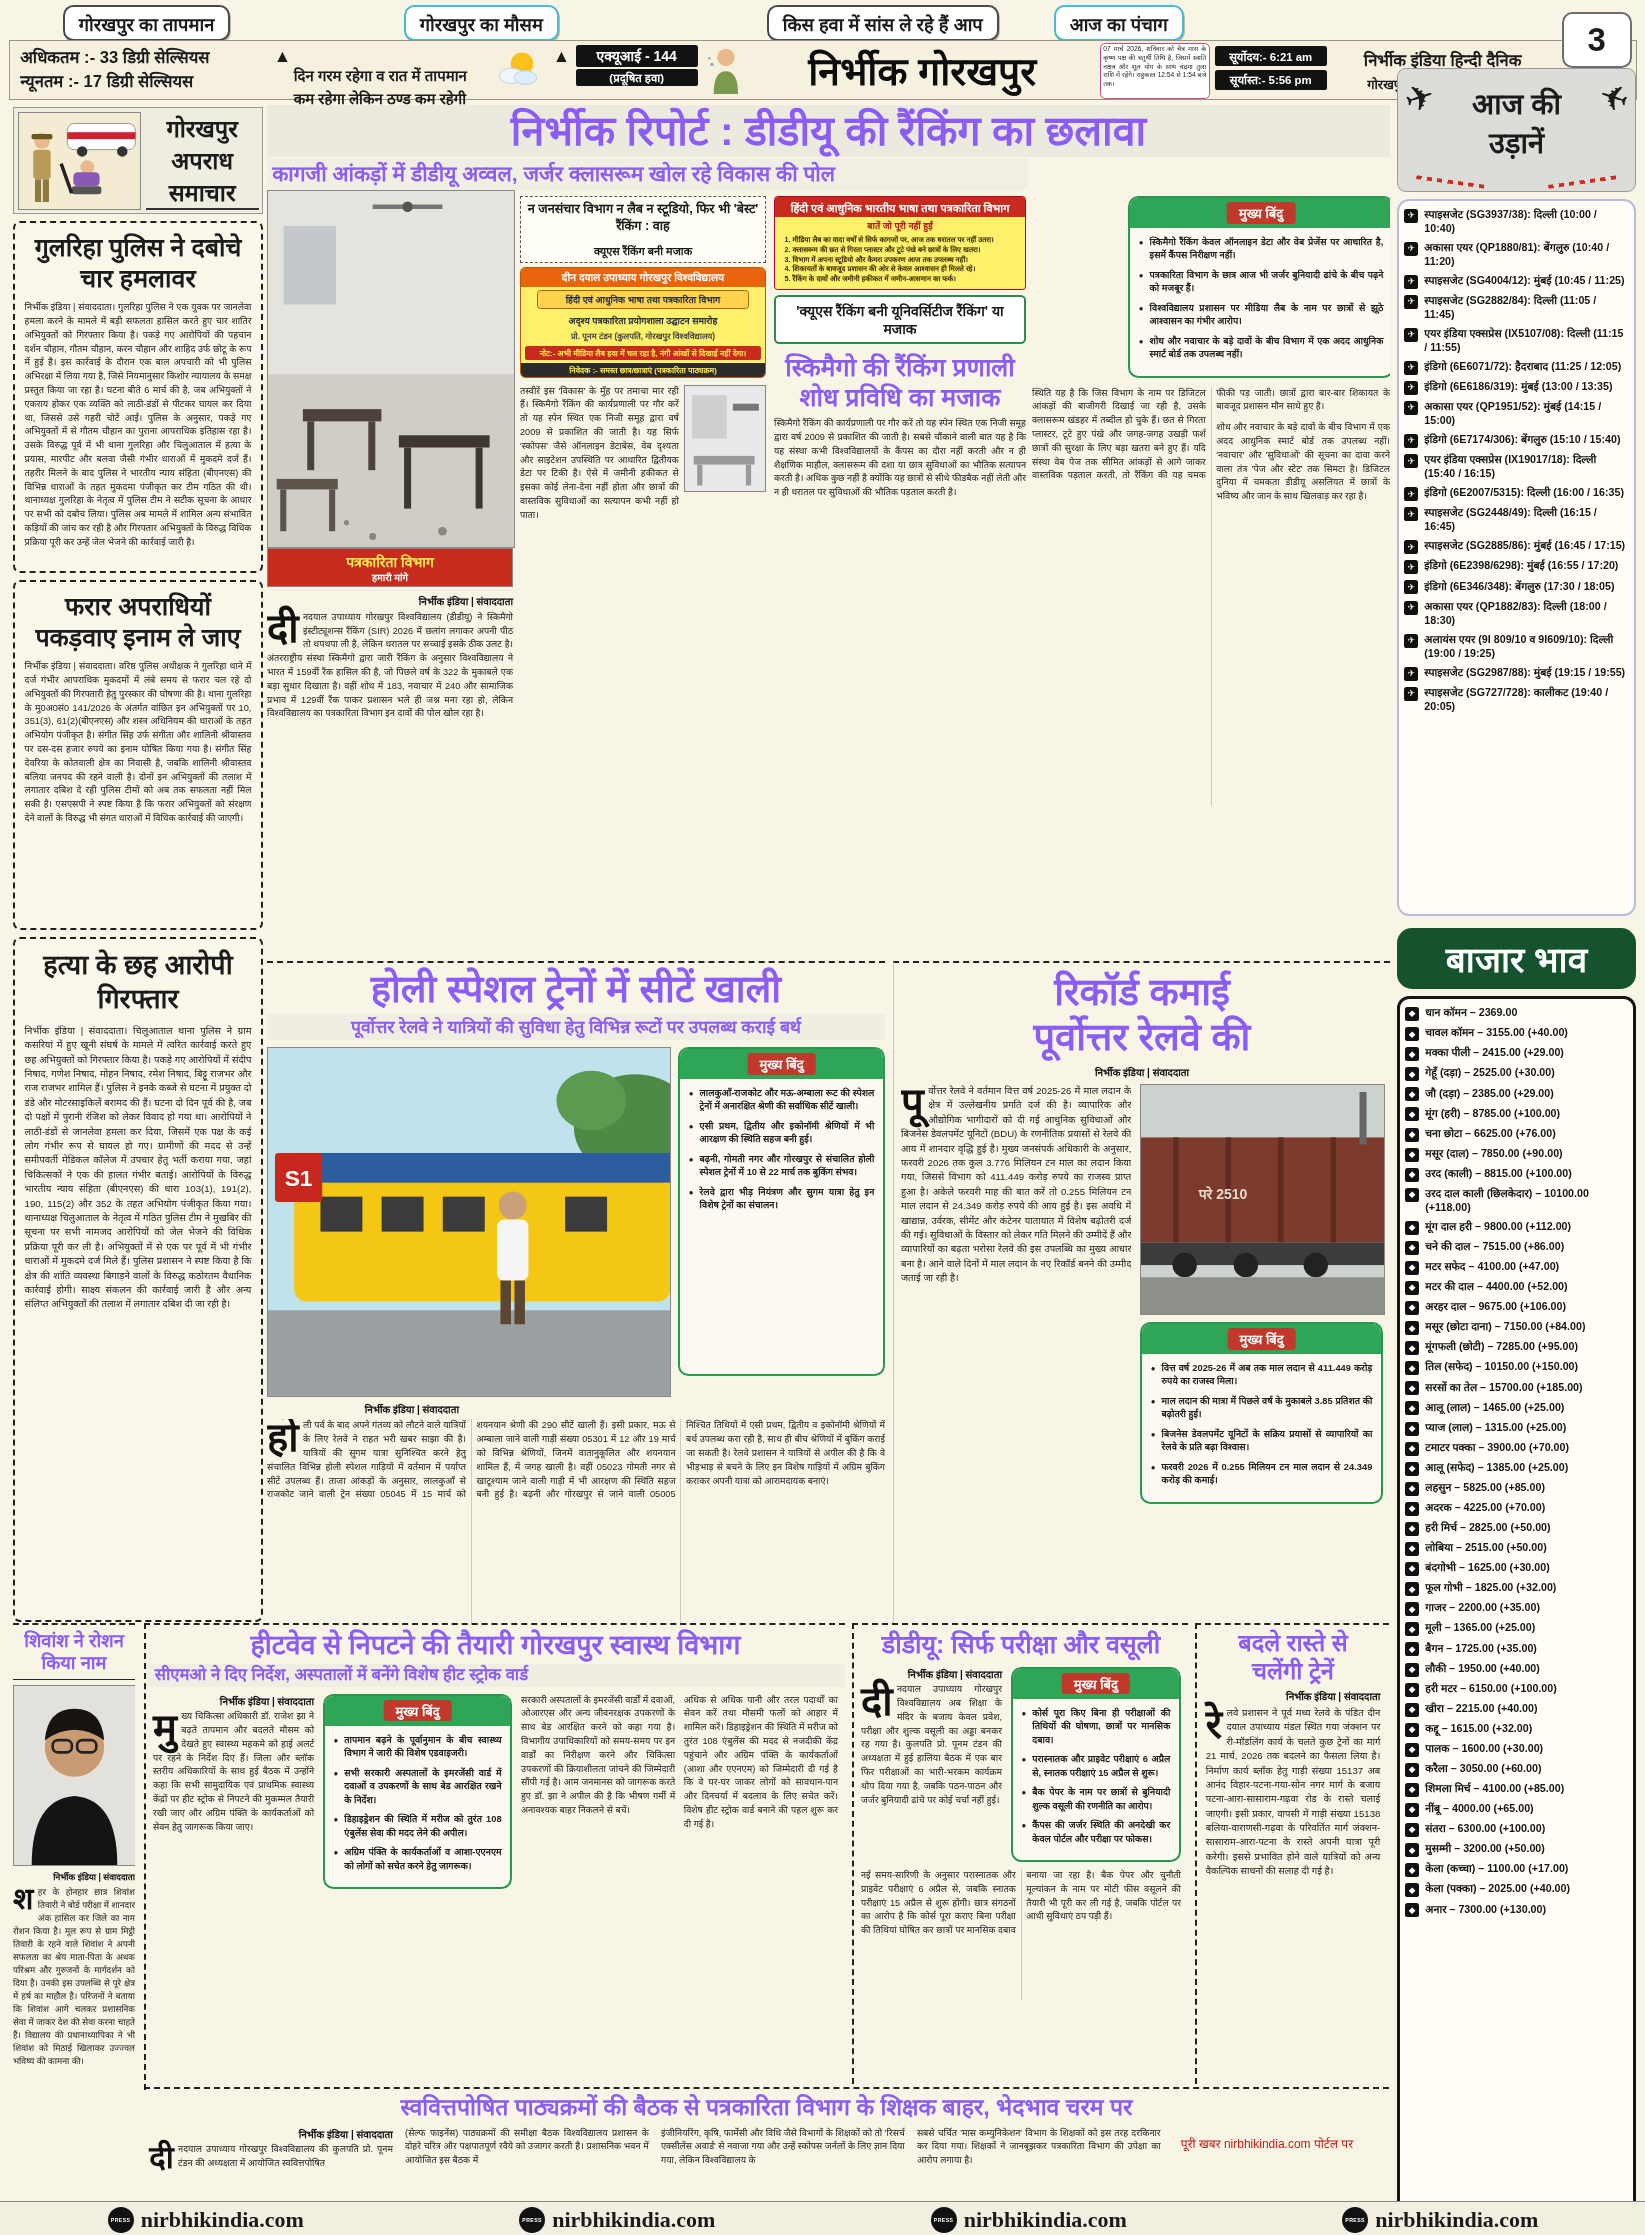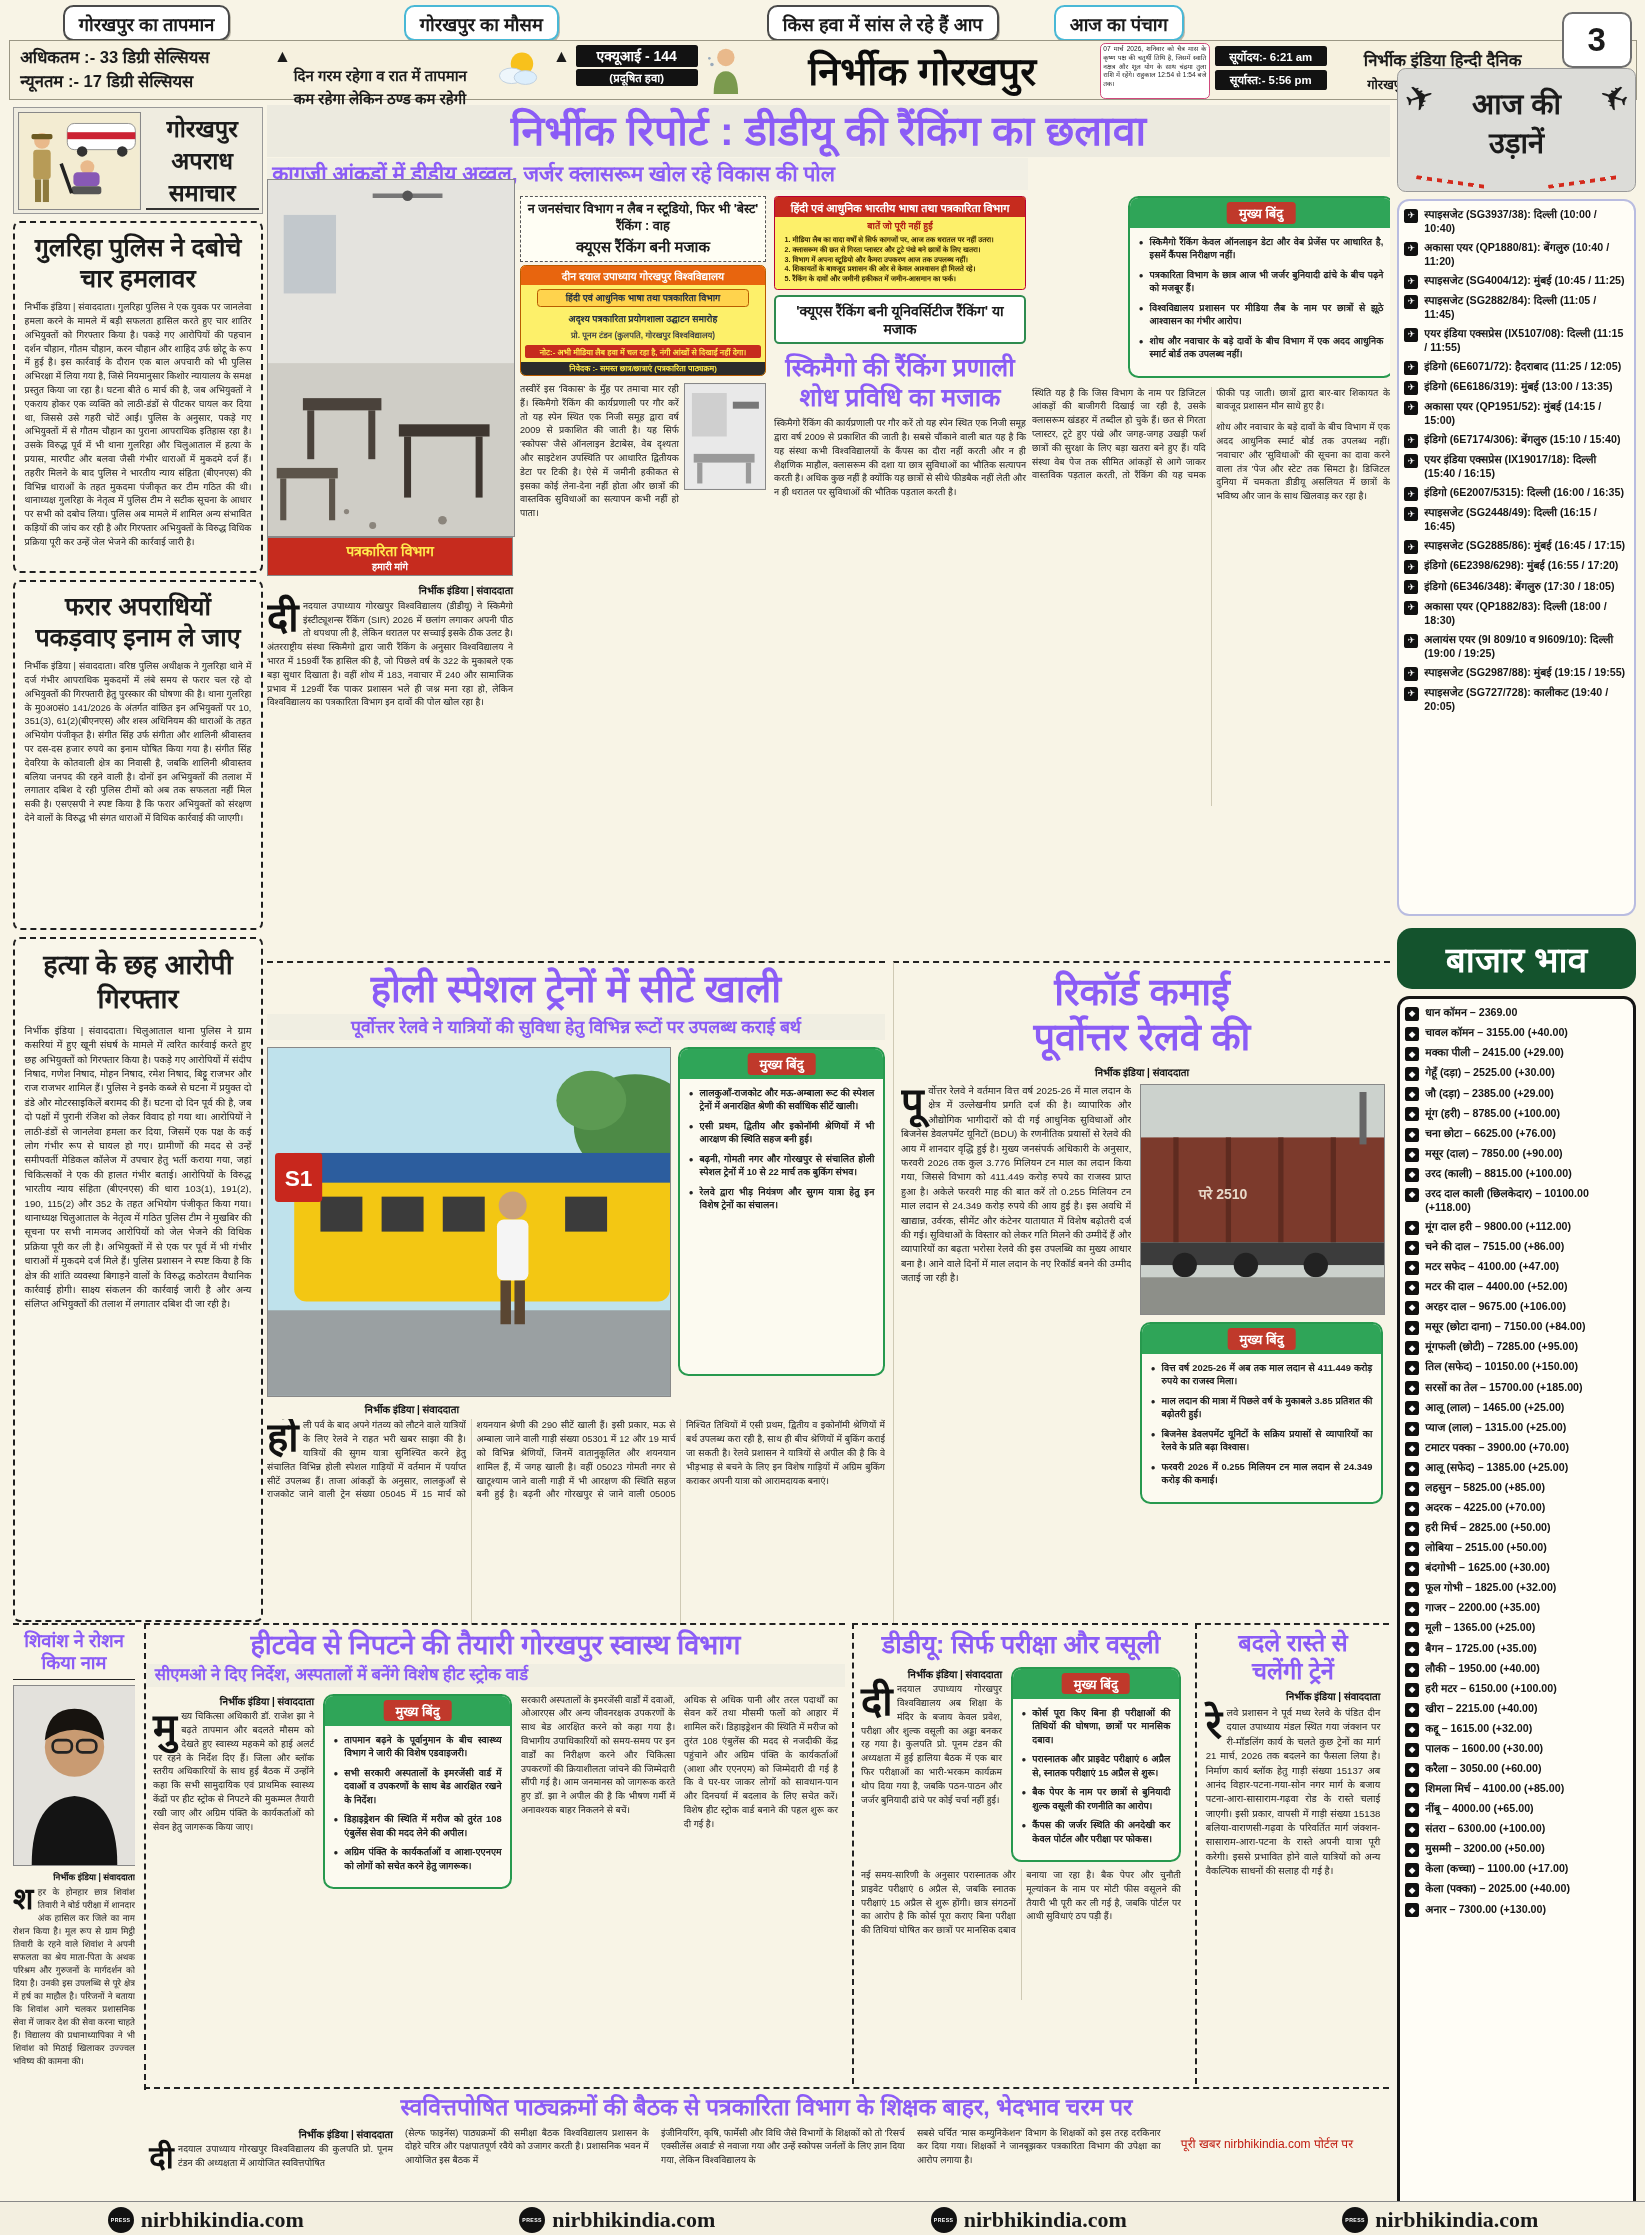--- a/index.html
+++ b/index.html
@@ -136,21 +136,21 @@
     <article class="dashed" style="margin-top:7px;height:664px;padding:8.7px 9.6px;overflow:hidden;">
       <h2 class="crime-hl" style="font-size:27px;">हत्या के छह आरोपी गिरफ्तार</h2>
       <p class="bt" style="margin:0;font-size:9.6px;">निर्भीक इंडिया | संवाददाता। चिलुआताल थाना पुलिस ने ग्राम कसरियां में हुए खूनी संघर्ष के मामले में त्वरित कार्रवाई करते हुए छह अभियुक्तों को गिरफ्तार किया है। पकड़े गए आरोपियों में संदीप निषाद, गणेश निषाद, मोहन निषाद, रमेश निषाद, बिट्टू राजभर और राज राजभर शामिल हैं। पुलिस ने इनके कब्जे से घटना में प्रयुक्त दो डंडे और मोटरसाइकिलें बरामद की हैं। घटना दो दिन पूर्व की है, जब दो पक्षों में पुरानी रंजिश को लेकर विवाद हो गया था। आरोपियों ने लाठी-डंडों से जानलेवा हमला कर दिया, जिसमें एक पक्ष के कई लोग गंभीर रूप से घायल हो गए। ग्रामीणों की मदद से उन्हें समीपवर्ती मेडिकल कॉलेज में उपचार हेतु भर्ती कराया गया, जहां चिकित्सकों ने एक की हालत गंभीर बताई। आरोपियों के विरुद्ध भारतीय न्याय संहिता (बीएनएस) की धारा 103(1), 191(2), 190, 115(2) और 352 के तहत अभियोग पंजीकृत किया गया। थानाध्यक्ष चिलुआताल के नेतृत्व में गठित पुलिस टीम ने मुखबिर की सूचना पर सभी नामजद आरोपियों को जेल भेजने की विधिक प्रक्रिया पूरी कर ली है। अभियुक्तों में से एक पर पूर्व में भी गंभीर धाराओं में मुकदमे दर्ज मिले हैं। पुलिस प्रशासन ने स्पष्ट किया है कि क्षेत्र की शांति व्यवस्था बिगाड़ने वालों के विरुद्ध कठोरतम वैधानिक कार्रवाई होगी। साक्ष्य संकलन की कार्रवाई जारी है और अन्य संलिप्त अभियुक्तों की तलाश में लगातार दबिश दी जा रही है।</p>
     </article>
   </aside>
 
   <section class="abs" style="left:267px;top:105px;width:1123px;height:852px;overflow:hidden;">
     <h1 class="hl" style="font-size:41px;text-align:center;background:#eceadf;margin:0;padding:1.7px 0;">निर्भीक रिपोर्ट : डीडीयू की रैंकिंग का छलावा</h1>
     <div class="hl" style="font-size:21px;background:#f1efe4;width:751px;padding:3.5px 5.2px;margin-top:1.7px;">कागजी आंकड़ों में डीडीयू अव्वल, जर्जर क्लासरूम खोल रहे विकास की पोल</div>
 
-    <div class="abs" style="left:0;top:74px;width:246px;">
+    <div class="abs" style="left:0;top:85px;width:246px;">
       <svg width="246" height="356" viewBox="0 0 282 408" class="photo">
         <rect width="282" height="408" fill="#d8d7d2"></rect>
           <rect width="282" height="210" fill="#e4e3de"></rect>
         <rect x="0" y="210" width="282" height="198" fill="#cfcdc6"></rect>
         <rect x="18" y="40" width="60" height="90" fill="#c2c8cc"></rect>
         <line x1="120" y1="18" x2="200" y2="18" stroke="#777" stroke-width="5"></line>
           <circle cx="160" cy="18" r="6" fill="#555"></circle>
         <rect x="40" y="250" width="90" height="14" fill="#4a423b"></rect>
           <rect x="45" y="264" width="8" height="56" fill="#4a423b"></rect>
           <rect x="115" y="264" width="8" height="56" fill="#4a423b"></rect>
@@ -170,21 +170,21 @@
       </div>
       <div style="margin-top:7px;">
         <div class="byline">निर्भीक इंडिया | संवाददाता</div>
         <p class="bt" style="margin:0;"><span class="dc">दी</span><span>नदयाल उपाध्याय गोरखपुर विश्वविद्यालय (डीडीयू) ने स्किमैगो इंस्टीट्यूशन्स रैंकिंग (SIR) 2026 में छलांग लगाकर अपनी पीठ तो थपथपा ली है, लेकिन धरातल पर सच्चाई इसके ठीक उलट है। अंतरराष्ट्रीय संस्था स्किमैगो द्वारा जारी रैंकिंग के अनुसार विश्वविद्यालय ने भारत में 159वीं रैंक हासिल की है, जो पिछले वर्ष के 322 के मुकाबले एक बड़ा सुधार दिखाता है। वहीं शोध में 183, नवाचार में 240 और सामाजिक प्रभाव में 129वीं रैंक पाकर प्रशासन भले ही जश्न मना रहा हो, लेकिन विश्वविद्यालय का पत्रकारिता विभाग इन दावों की पोल खोल रहा है।</span></p>
       </div>
     </div>
 
     <div class="abs" style="left:253px;top:91px;width:246px;">
       <div style="border:1.7px dashed #555;background:#fffef4;padding:3.5px 5.2px;font-weight:bold;font-size:12.7px;text-align:center;line-height:1.35;">
         <div>न जनसंचार विभाग न लैब न स्टूडियो, फिर भी 'बेस्ट' रैंकिंग : वाह</div>
-        <div style="font-size:15px;margin-top:2px;">क्यूएस रैंकिंग बनी मजाक</div>
+        <div style="font-size:11px;margin-top:9px;">क्यूएस रैंकिंग बनी मजाक</div>
       </div>
       <div class="flyer" style="margin-top:3.5px;">
         <div class="fh">दीन दयाल उपाध्याय गोरखपुर विश्वविद्यालय</div>
         <div class="fl" style="background:#ffd34d;margin:3.5px 15.7px;border:0.9px solid #b95b00;border-radius:3.5px;">हिंदी एवं आधुनिक भाषा तथा पत्रकारिता विभाग</div>
         <div class="fl">अदृश्य पत्रकारिता प्रयोगशाला उद्घाटन समारोह</div>
         <div class="fl" style="font-size:8.3px;color:#444;">प्रो. पूनम टंडन (कुलपति, गोरखपुर विश्वविद्यालय)</div>
         <div class="note">नोट:- अभी मीडिया लैब हवा में चल रहा है, नंगी आंखों से दिखाई नहीं देगा।</div>
         <div style="background:#2b2b2b;color:#ffe94d;font-size:7.9px;font-weight:bold;text-align:center;padding:1.7px 2.6px;">निवेदक :- समस्त छात्र/छात्राएं (पत्रकारिता पाठ्यक्रम)</div>
       </div>
       <div style="margin-top:7px;">

